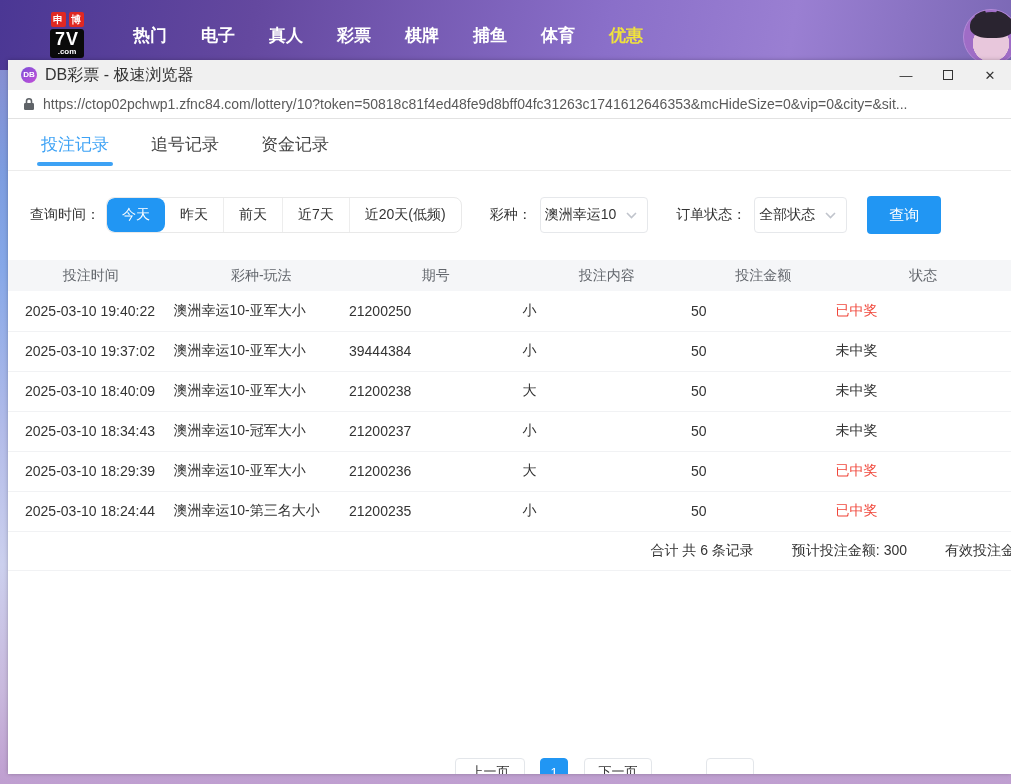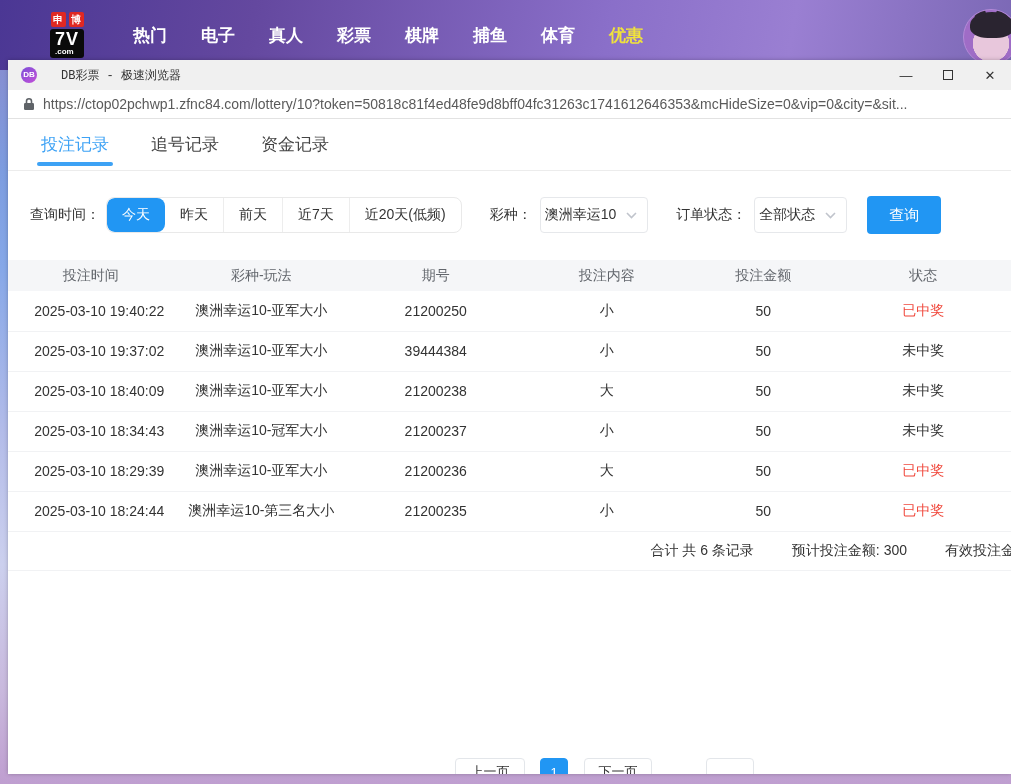--- a/index.html
+++ b/index.html
@@ -8,40 +8,40 @@
   body { background:linear-gradient(180deg,#8c85c8 0%,#7d9de0 22%,#86a8e8 34%,#b3bce9 55%,#ccd0ee 72%,#c9b9dd 88%,#bf9ed0 100%); position:relative; }
 
   
   .topnav { position:absolute; left:0; top:0; width:1011px; height:70px;
     background:linear-gradient(100deg,#4b3794 0%,#64489f 25%,#8a6fc9 60%,#9a7fd2 78%,#7b68b5 100%);
     display:flex; align-items:center; }
   .logo { margin-left:40px; width:54px; display:flex; flex-direction:column; align-items:center; }
   .logo-badges { display:flex; gap:3px; margin-bottom:2px; }
   .logo-badge { width:15px; height:15px; background:#e02823; color:#fff; font-size:10px; line-height:15px;
     text-align:center; border-radius:2px; font-weight:bold; }
-  .logo-box { background:#0a0a0a; border-radius:3px; padding:1px 5px 2px; text-align:left; }
+  .logo-box { background:#0a0a0a; border-radius:3px; padding:1px 5px 2px; text-align:center; }
   .logo-main { color:#fff; font-size:18px; font-weight:bold; letter-spacing:1px; line-height:18px; }
   .logo-sub { color:#fff; font-size:8px; font-weight:bold; line-height:8px; }
   .nav-items { display:flex; margin-left:22px; }
   .nav-item { color:#fff; font-size:17px; font-weight:bold; padding:0 13px; margin:0 4px; cursor:pointer; }
   .nav-item.hl { color:#f0e23c; }
   .avatar { position:absolute; right:-8px; top:9px; width:56px; height:56px; border-radius:50%;
     background:radial-gradient(circle at 50% 62%,#e8c7dc 0 42%,#9f6cc6 43%);
     overflow:hidden; border:1px solid #b48ad8; }
   .avatar .hair { position:absolute; left:6px; top:2px; width:44px; height:26px; border-radius:50% 50% 40% 40%; background:#2a2430; }
   .avatar .bun { position:absolute; left:10px; top:-2px; width:12px; height:12px; border-radius:50%; background:#2a2430; }
   .avatar .bun2 { position:absolute; right:10px; top:-2px; width:12px; height:12px; border-radius:50%; background:#2a2430; }
 
   
   .window { position:absolute; left:8px; top:60px; width:1003px; height:714px; background:#fff; overflow:hidden; box-shadow:0 0 4px rgba(0,0,0,.25); }
   .titlebar { height:30px; background:#f0f0f0; display:flex; align-items:center; position:relative; }
   .favicon { width:16px; height:16px; border-radius:50%; margin-left:13px;
     background:linear-gradient(135deg,#7b4fd8,#c44fd8); color:#fff; font-size:8px; font-weight:bold;
     text-align:center; line-height:16px; }
-  .win-title { margin-left:24px; font-size:12px; color:#333;font-family:Liberation Mono, monospace; }
+  .win-title { margin-left:8px; font-size:16px; color:#333; }
   .win-controls { position:absolute; right:0; top:0; height:30px; display:flex; }
   .win-btn { width:42px; height:30px; display:flex; align-items:center; justify-content:center;
     color:#333; font-size:13px; cursor:pointer; }
   .max-glyph { width:10px; height:10px; border:1.3px solid #333; }
   .urlbar { height:29px; background:#fff; border-bottom:1px solid #e2e2e2; display:flex; align-items:center; }
   .lock-icon { margin-left:15px; margin-right:8px; display:flex; }
   .url-text { font-size:14px; color:#5a5a5a; white-space:nowrap; }
 
   
   .content { position:relative; height:654px; background:#fff; }
@@ -64,21 +64,21 @@
   .select .sel-text { font-size:14px; color:#333; margin-right:10px; }
   .chev { display:flex; }
   .btn-query { margin-left:20px; width:74px; height:38px; background:#2196f3; color:#fff; font-size:15px;
     border:none; border-radius:4px; cursor:pointer; }
 
   table.records { width:100%; border-collapse:collapse; table-layout:fixed; margin-top:27px; }
   table.records col:nth-child(1){width:16.5%;} table.records col:nth-child(2){width:17.5%;}
   table.records col:nth-child(3){width:17.3%;} table.records col:nth-child(4){width:16.8%;}
   table.records col:nth-child(5){width:14.4%;} table.records col:nth-child(6){width:17.5%;}
   table.records th { background:#f5f6f8; height:31px; font-size:14px; color:#62666c; font-weight:normal; text-align:center; }
-  table.records td { height:40px; font-size:14px; color:#333; text-align:center; border-bottom:1px solid #f1f2f4; }
+  table.records td { height:40px; font-size:14px; color:#333; text-align:left; border-bottom:1px solid #f1f2f4; }
   td.c-time { text-align:left; padding-left:17px; }
   th.c-time { text-align:center; }
 
   .summary { display:flex; justify-content:flex-end; align-items:center; gap:38px; height:39px;
     border-bottom:1px solid #f1f2f4; margin-right:-18px; white-space:nowrap; }
   .summary span { font-size:14px; color:#333; }
 
   .pagination { position:absolute; left:447px; bottom:-13px; display:flex; align-items:flex-start; }
   .pg-btn { height:28px; border:1px solid #e3e6ea; border-radius:4px; background:#fff; font-size:13px; color:#333;
     display:flex; align-items:center; justify-content:center; cursor:pointer; }

